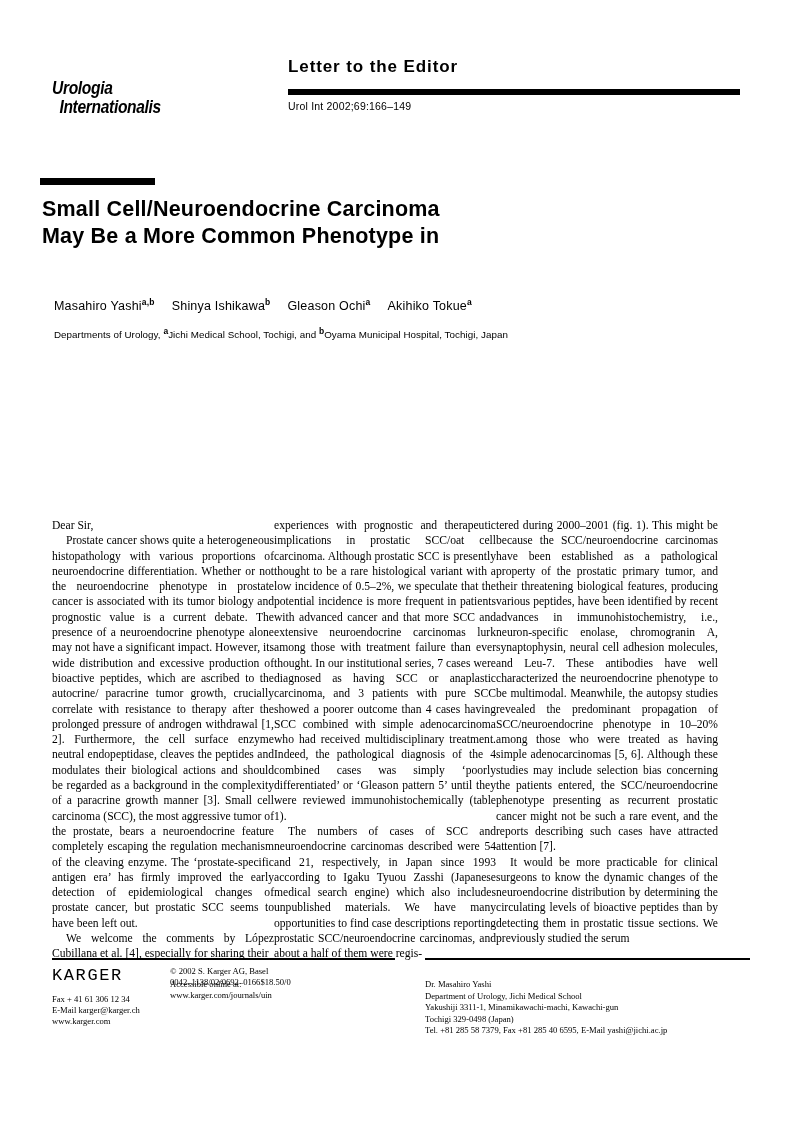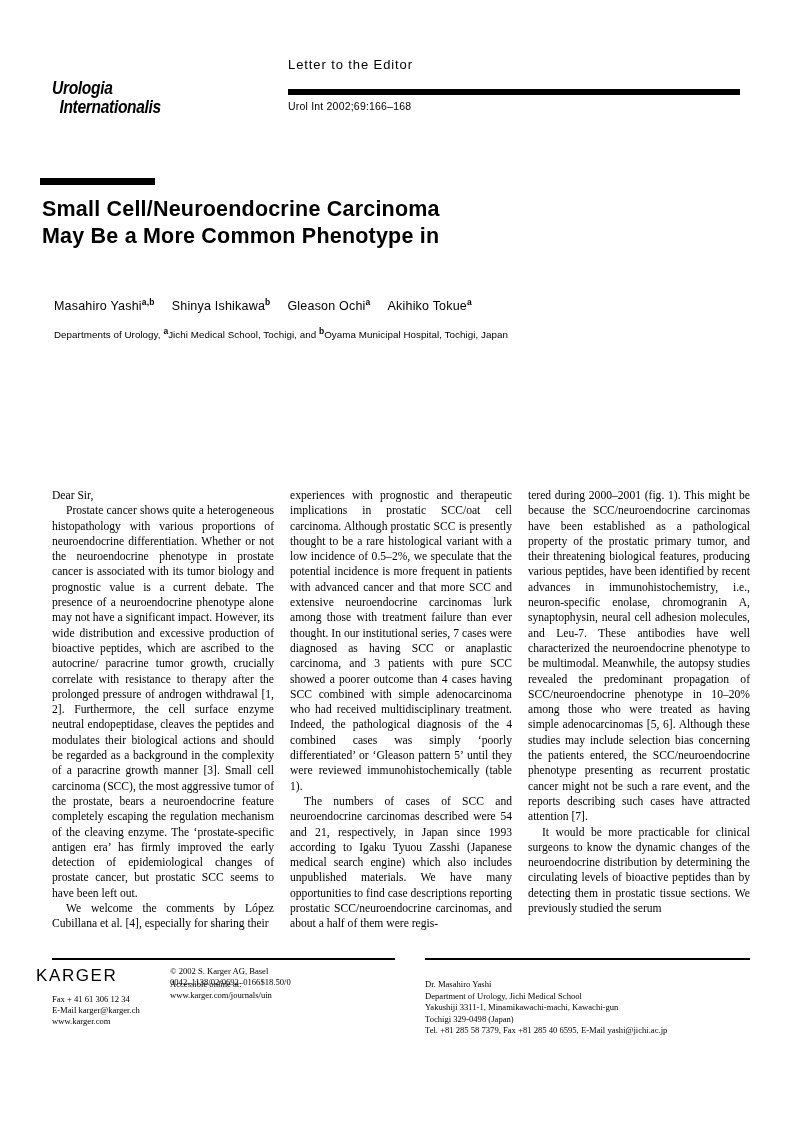--- a/index.html
+++ b/index.html
@@ -44,22 +44,22 @@
   .journal-logo .line2 {
     display: block;
     padding-left: 9px;
   }
 
   .letter-head {
     position: absolute;
     left: 288px;
     top: 57px;
     font-family: "Liberation Sans", sans-serif;
-    font-weight: normal;
-    font-size: 13px;
+    font-weight: bold;
+    font-size: 17px;
     letter-spacing: 0.9px;
     text-align: right;
   }
   .head-rule {
     position: absolute;
     left: 288px;
     top: 89px;
     width: 452px;
     height: 6px;
     background: #000;
@@ -115,25 +115,24 @@
     width: 690px;
     font-family: "Liberation Sans", sans-serif;
     font-size: 9.8px;
     letter-spacing: 0.05px;
   }
 
   
   .columns {
     position: absolute;
     left: 52px;
-    top: 488px;
+    top: 518px;
     width: 700px;
     height: 430px;
     display: flex;
-    gap: 16px;
   }
   .col {
     width: 222px;
     font-size: 11.6px;
     line-height: 15.3px;
     text-align: justify;
     -webkit-hyphens: none;
     hyphens: none;
   }
   .col p {
@@ -158,23 +157,23 @@
   .foot-rule-right {
     position: absolute;
     left: 425px;
     top: 958px;
     width: 325px;
     height: 2px;
     background: #000;
   }
   .karger-logo {
     position: absolute;
-    left: 36px;
+    left: 52px;
     top: 966px;
-    font-family: Liberation Sans, sans-serif;
+    font-family: Liberation Mono, monospace;
     font-size: 17px;
     letter-spacing: 1.6px;
   }
   .karger-contact {
     position: absolute;
     left: 52px;
     top: 994px;
     font-size: 8.6px;
     line-height: 11.2px;
   }
@@ -208,21 +207,21 @@
 
   <div class="masthead">
     <div class="journal-logo">
       <span>Urologia</span>
       <span class="line2">Internationalis</span>
     </div>
   </div>
 
   <div class="letter-head">Letter to the Editor</div>
   <div class="head-rule"></div>
-  <div class="citation">Urol Int 2002;69:166–168</div>
+  <div class="citation">Urol Int 2002;69:166–149</div>
 
   <div class="title-rule"></div>
   <div class="article-title">
     <div>Small Cell/Neuroendocrine Carcinoma</div>
     <div>May Be a More Common Phenotype in</div>
   </div>
 
   <div class="authors">
     <span class="auth"><span>Masahiro Yashi</span><sup>a,b</sup></span><span class="auth"><span>Shinya Ishikawa</span><sup>b</sup></span><span class="auth"><span>Gleason Ochi</span><sup>a</sup></span><span class="auth"><span>Akihiko Tokue</span><sup>a</sup></span>
   </div>

